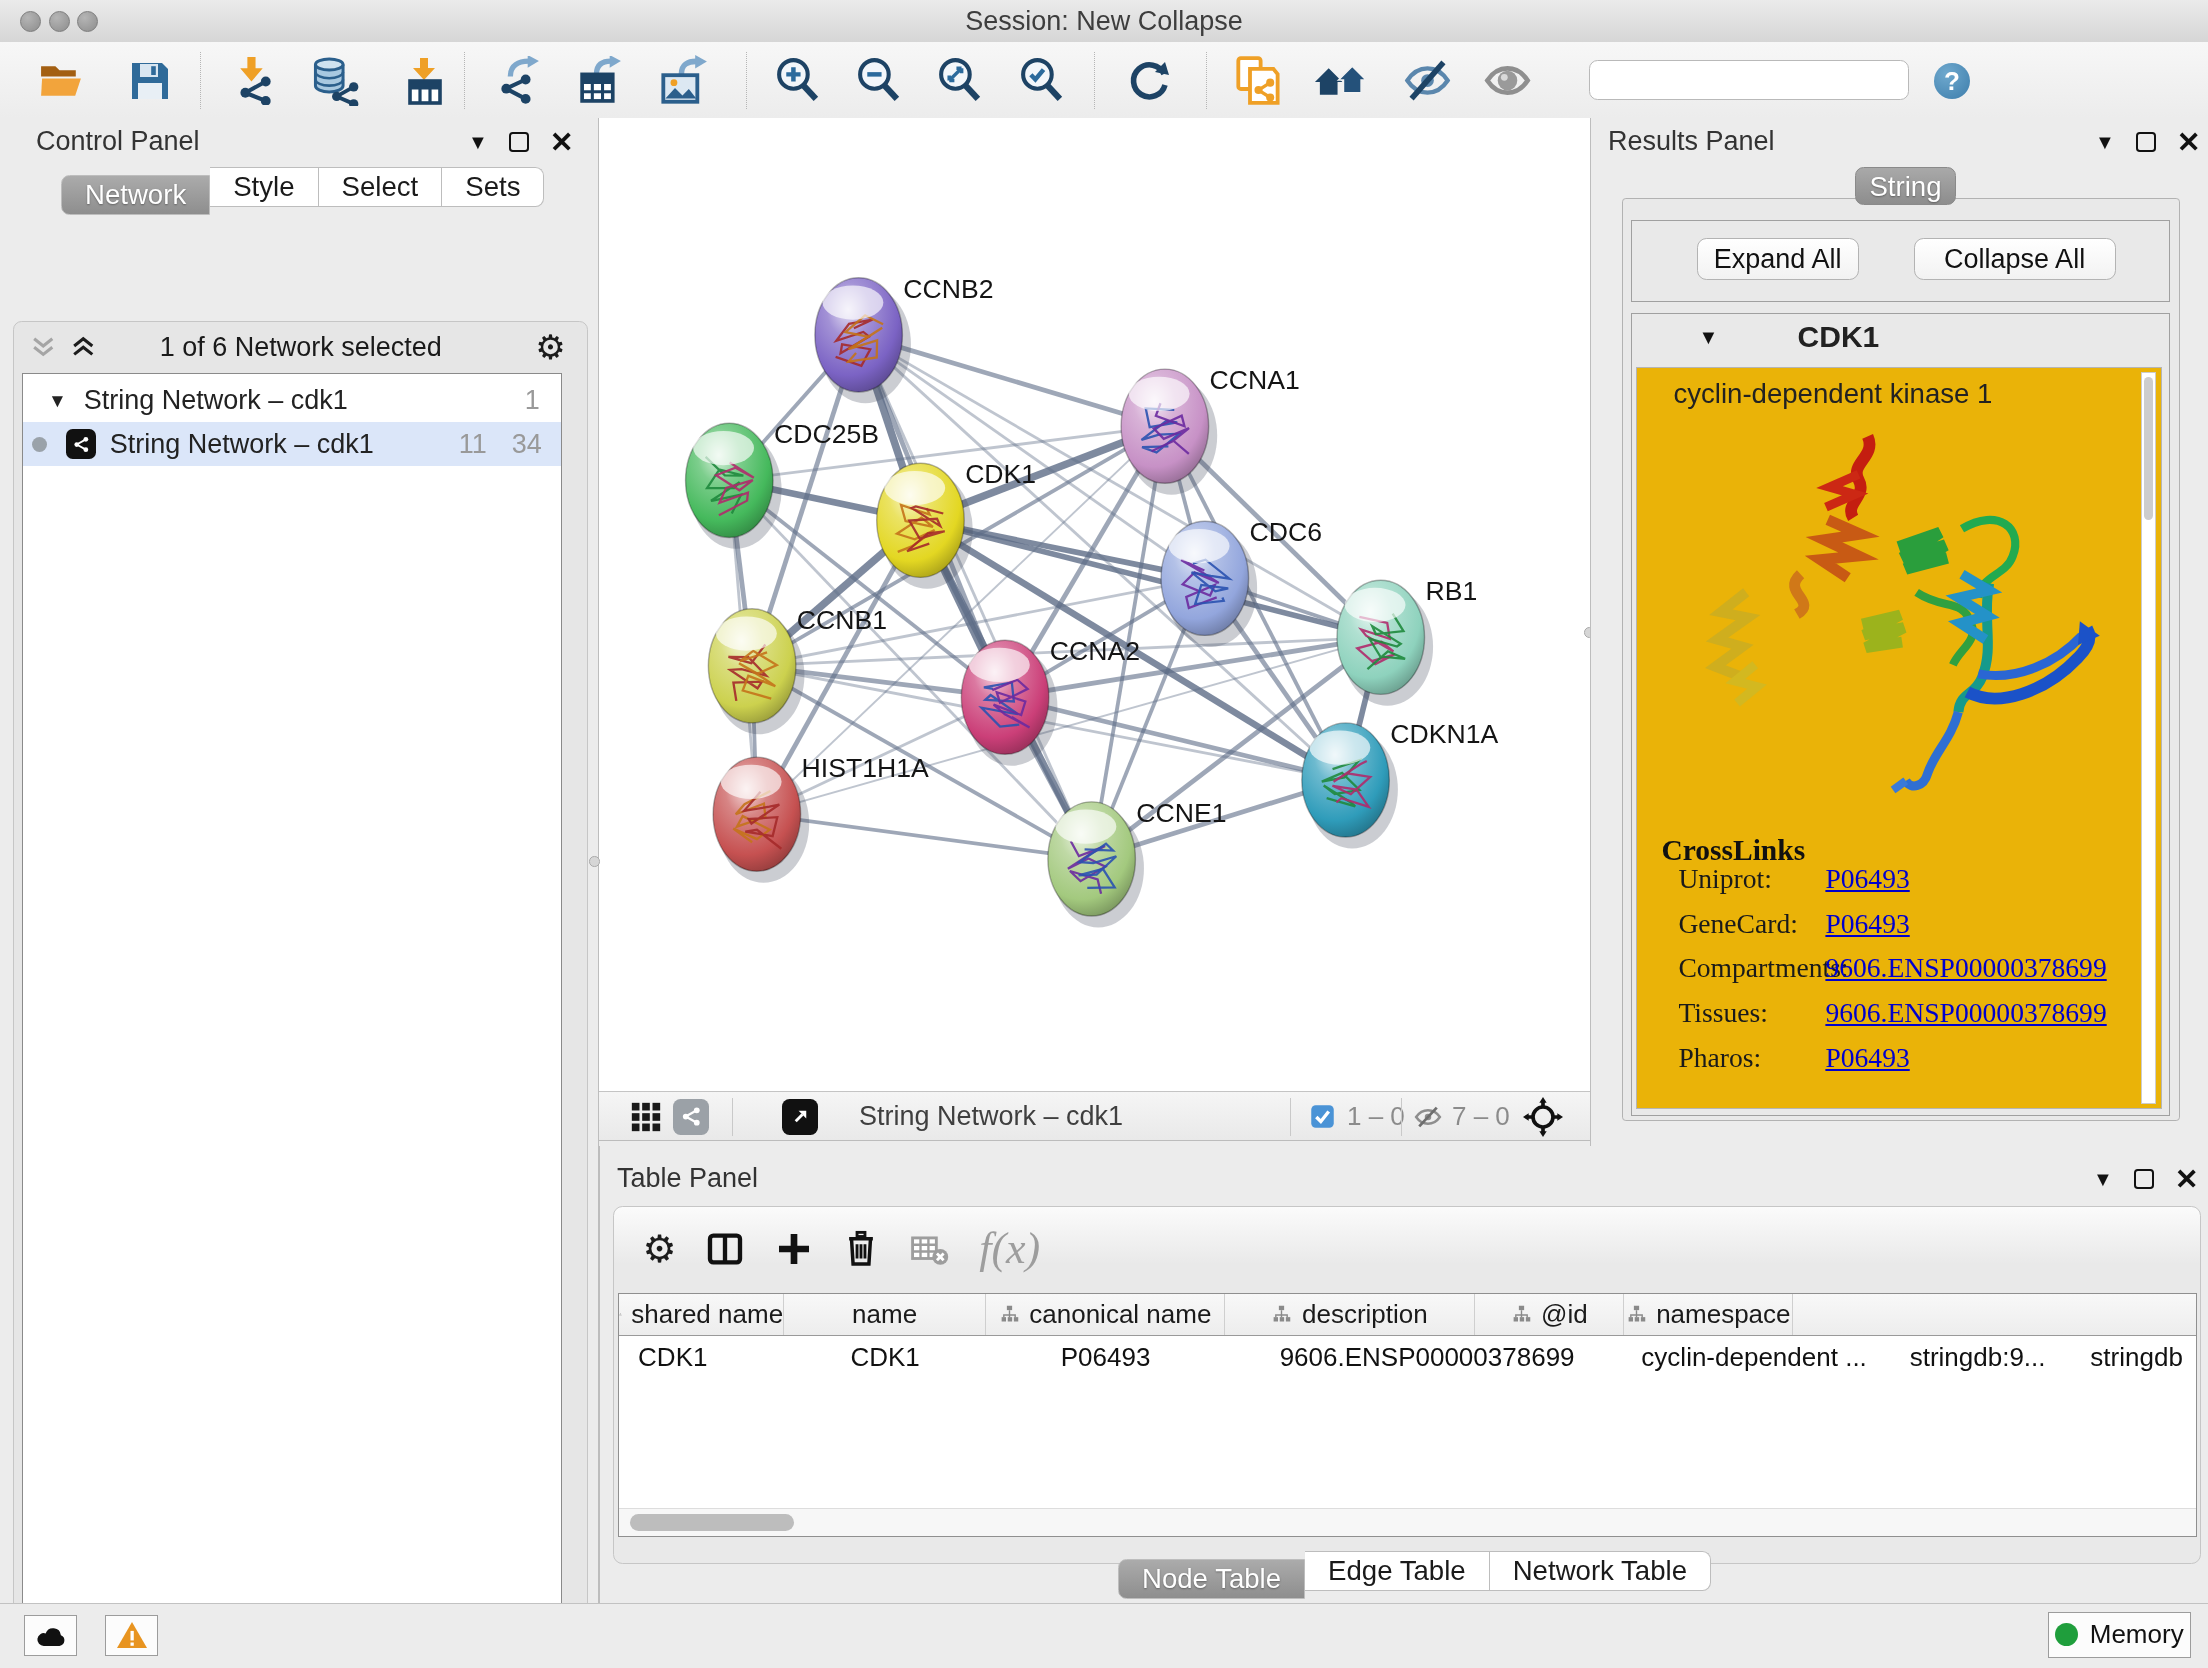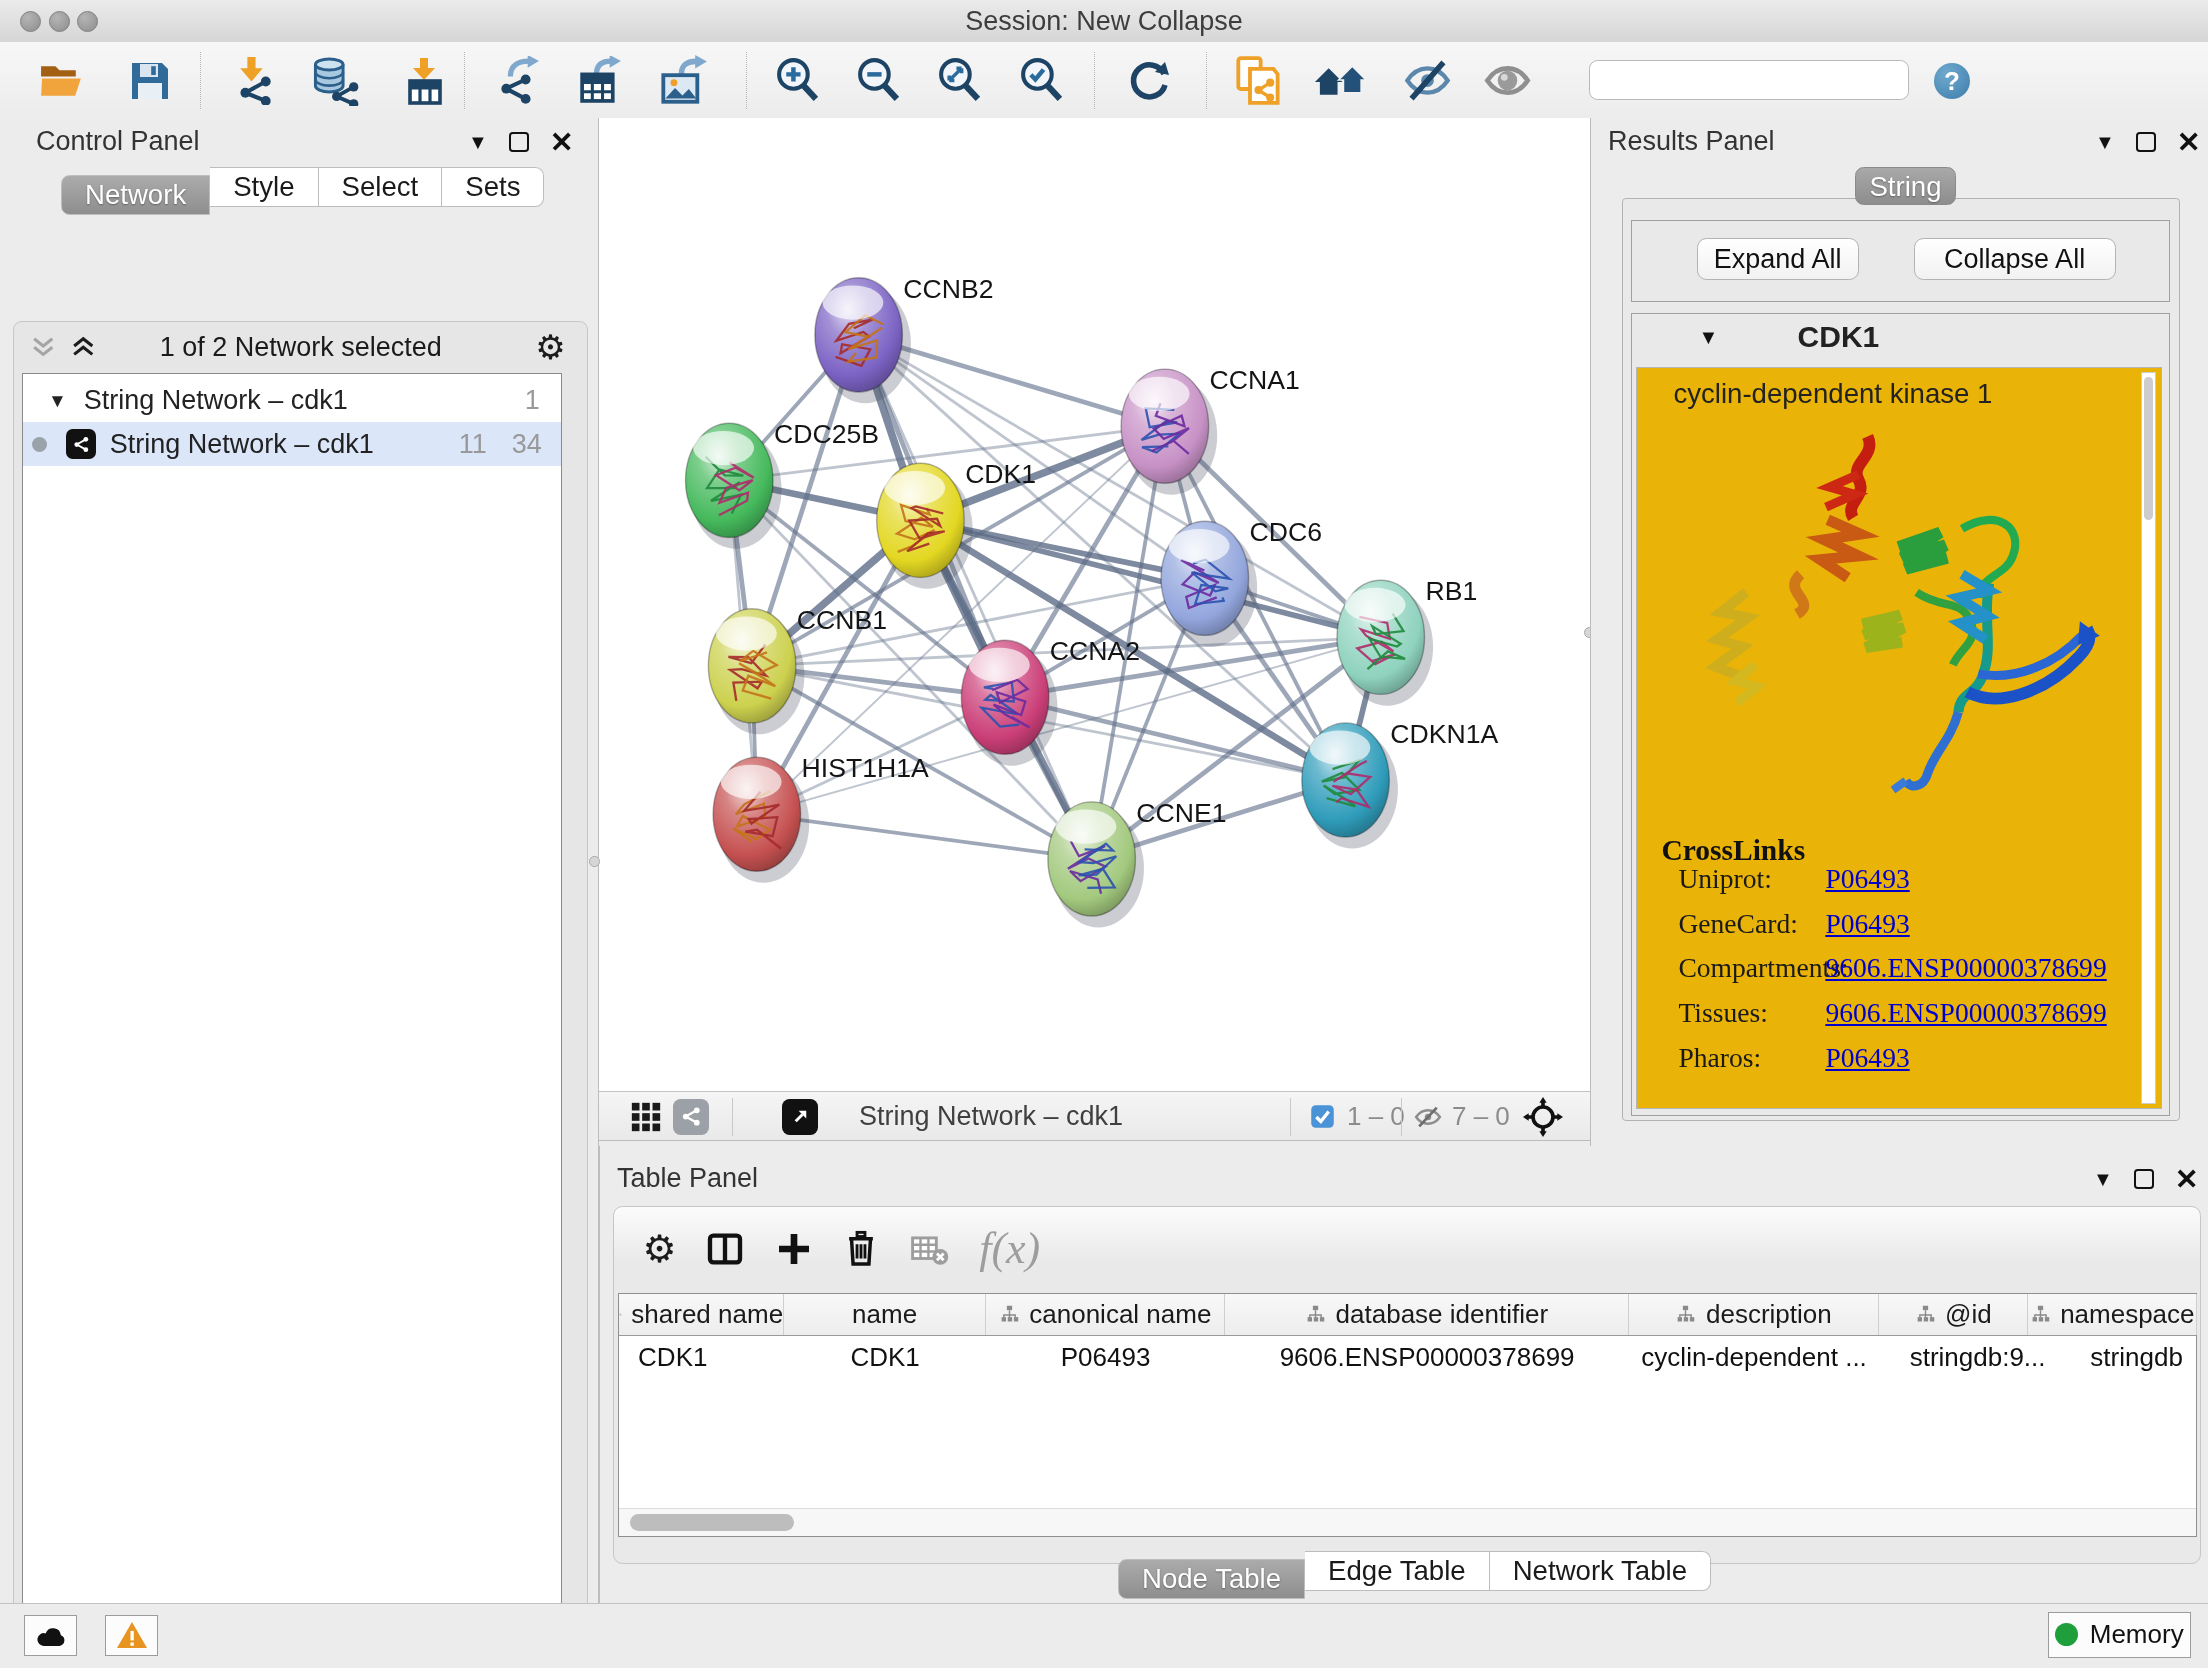--- a/index.html
+++ b/index.html
@@ -291,21 +291,21 @@
     <div class="abs" style="left:15px;top:11.4px">
       <svg width="28.5" height="28.5" viewBox="0 0 22 22">
           <path d="M4 4.5 11 10 18 4.5M4 11 11 16.5 18 11" fill="none" stroke="#a5a5a5" stroke-width="2.4"></path>
         </svg>
     </div>
     <div class="abs" style="left:55px;top:11.4px">
       <svg width="28.5" height="28.5" viewBox="0 0 22 22">
           <path d="M4 10 11 4.5 18 10M4 16.5 11 11 18 16.5" fill="none" stroke="#1c1c1c" stroke-width="2.4"></path>
         </svg>
     </div>
-    <div class="abs" style="left:0;top:9.5px;width:573px;text-align:center;font-size:27px;color:#1a1a1a">1 of 2 Network selected</div>
+    <div class="abs" style="left:0;top:9.5px;width:573px;text-align:center;font-size:27px;color:#1a1a1a">1 of 6 Network selected</div>
     <div class="abs gear-sm" style="left:521px;top:7.6px">⚙</div>
     <div class="treebox">
       <div class="trow" style="top:5.7px">
         <span style="margin-left:25px;font-size:19px">▼</span>
         <span style="margin-left:17px">String Network – cdk1</span>
         <span class="tcount" style="margin-left:auto;margin-right:21px">1</span>
       </div>
       <div class="trow" style="top:48px;background:#dbe6f9;height:44px">
         <span style="margin-left:9.5px;width:15px;height:15px;border-radius:50%;background:#9aa2aa;display:inline-block"></span>
         <span class="share-badge" style="margin-left:19px">
@@ -715,30 +715,20 @@
           <div class="th" style="width: 239px; flex: 0 0 239px;">
             <svg width="21" height="21" viewBox="0 0 24 24">
               <rect x="9" y="2" width="6" height="5" fill="#8a8a8a"></rect>
               <rect x="3" y="15" width="5" height="5" fill="#8a8a8a"></rect>
               <rect x="10" y="15" width="5" height="5" fill="#8a8a8a"></rect>
               <rect x="17" y="15" width="5" height="5" fill="#8a8a8a"></rect>
               <path d="M12 7v4M5.5 15v-2.5h13V15M12 11v4" stroke="#8a8a8a" stroke-width="1.6" fill="none"></path>
             </svg>
             <span>canonical name</span>
           </div>
-          <div class="th" style="width: 404px; flex: 0 0 404px;">
-            <svg width="21" height="21" viewBox="0 0 24 24">
-              <rect x="9" y="2" width="6" height="5" fill="#8a8a8a"></rect>
-              <rect x="3" y="15" width="5" height="5" fill="#8a8a8a"></rect>
-              <rect x="10" y="15" width="5" height="5" fill="#8a8a8a"></rect>
-              <rect x="17" y="15" width="5" height="5" fill="#8a8a8a"></rect>
-              <path d="M12 7v4M5.5 15v-2.5h13V15M12 11v4" stroke="#8a8a8a" stroke-width="1.6" fill="none"></path>
-            </svg>
-            <span>database identifier</span>
-          </div>
           <div class="th" style="width: 250px; flex: 0 0 250px;">
             <svg width="21" height="21" viewBox="0 0 24 24">
               <rect x="9" y="2" width="6" height="5" fill="#8a8a8a"></rect>
               <rect x="3" y="15" width="5" height="5" fill="#8a8a8a"></rect>
               <rect x="10" y="15" width="5" height="5" fill="#8a8a8a"></rect>
               <rect x="17" y="15" width="5" height="5" fill="#8a8a8a"></rect>
               <path d="M12 7v4M5.5 15v-2.5h13V15M12 11v4" stroke="#8a8a8a" stroke-width="1.6" fill="none"></path>
             </svg>
             <span>description</span>
           </div>

